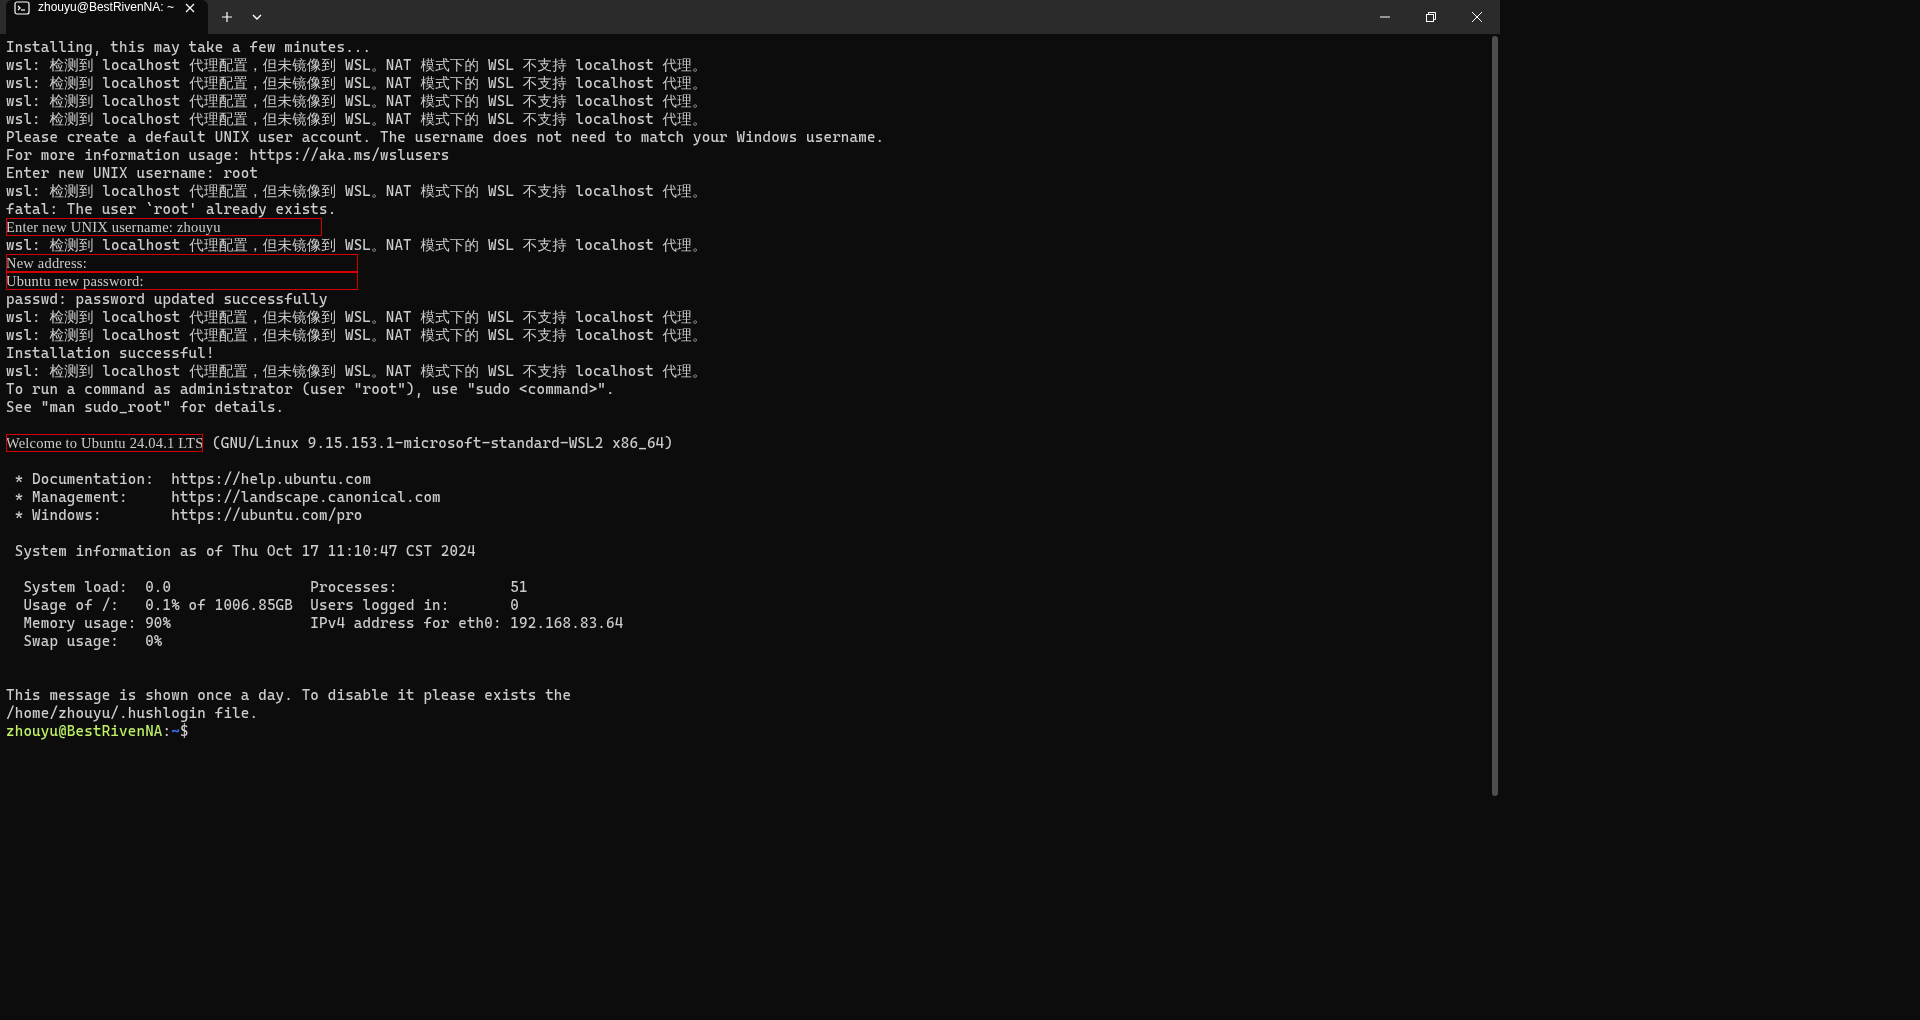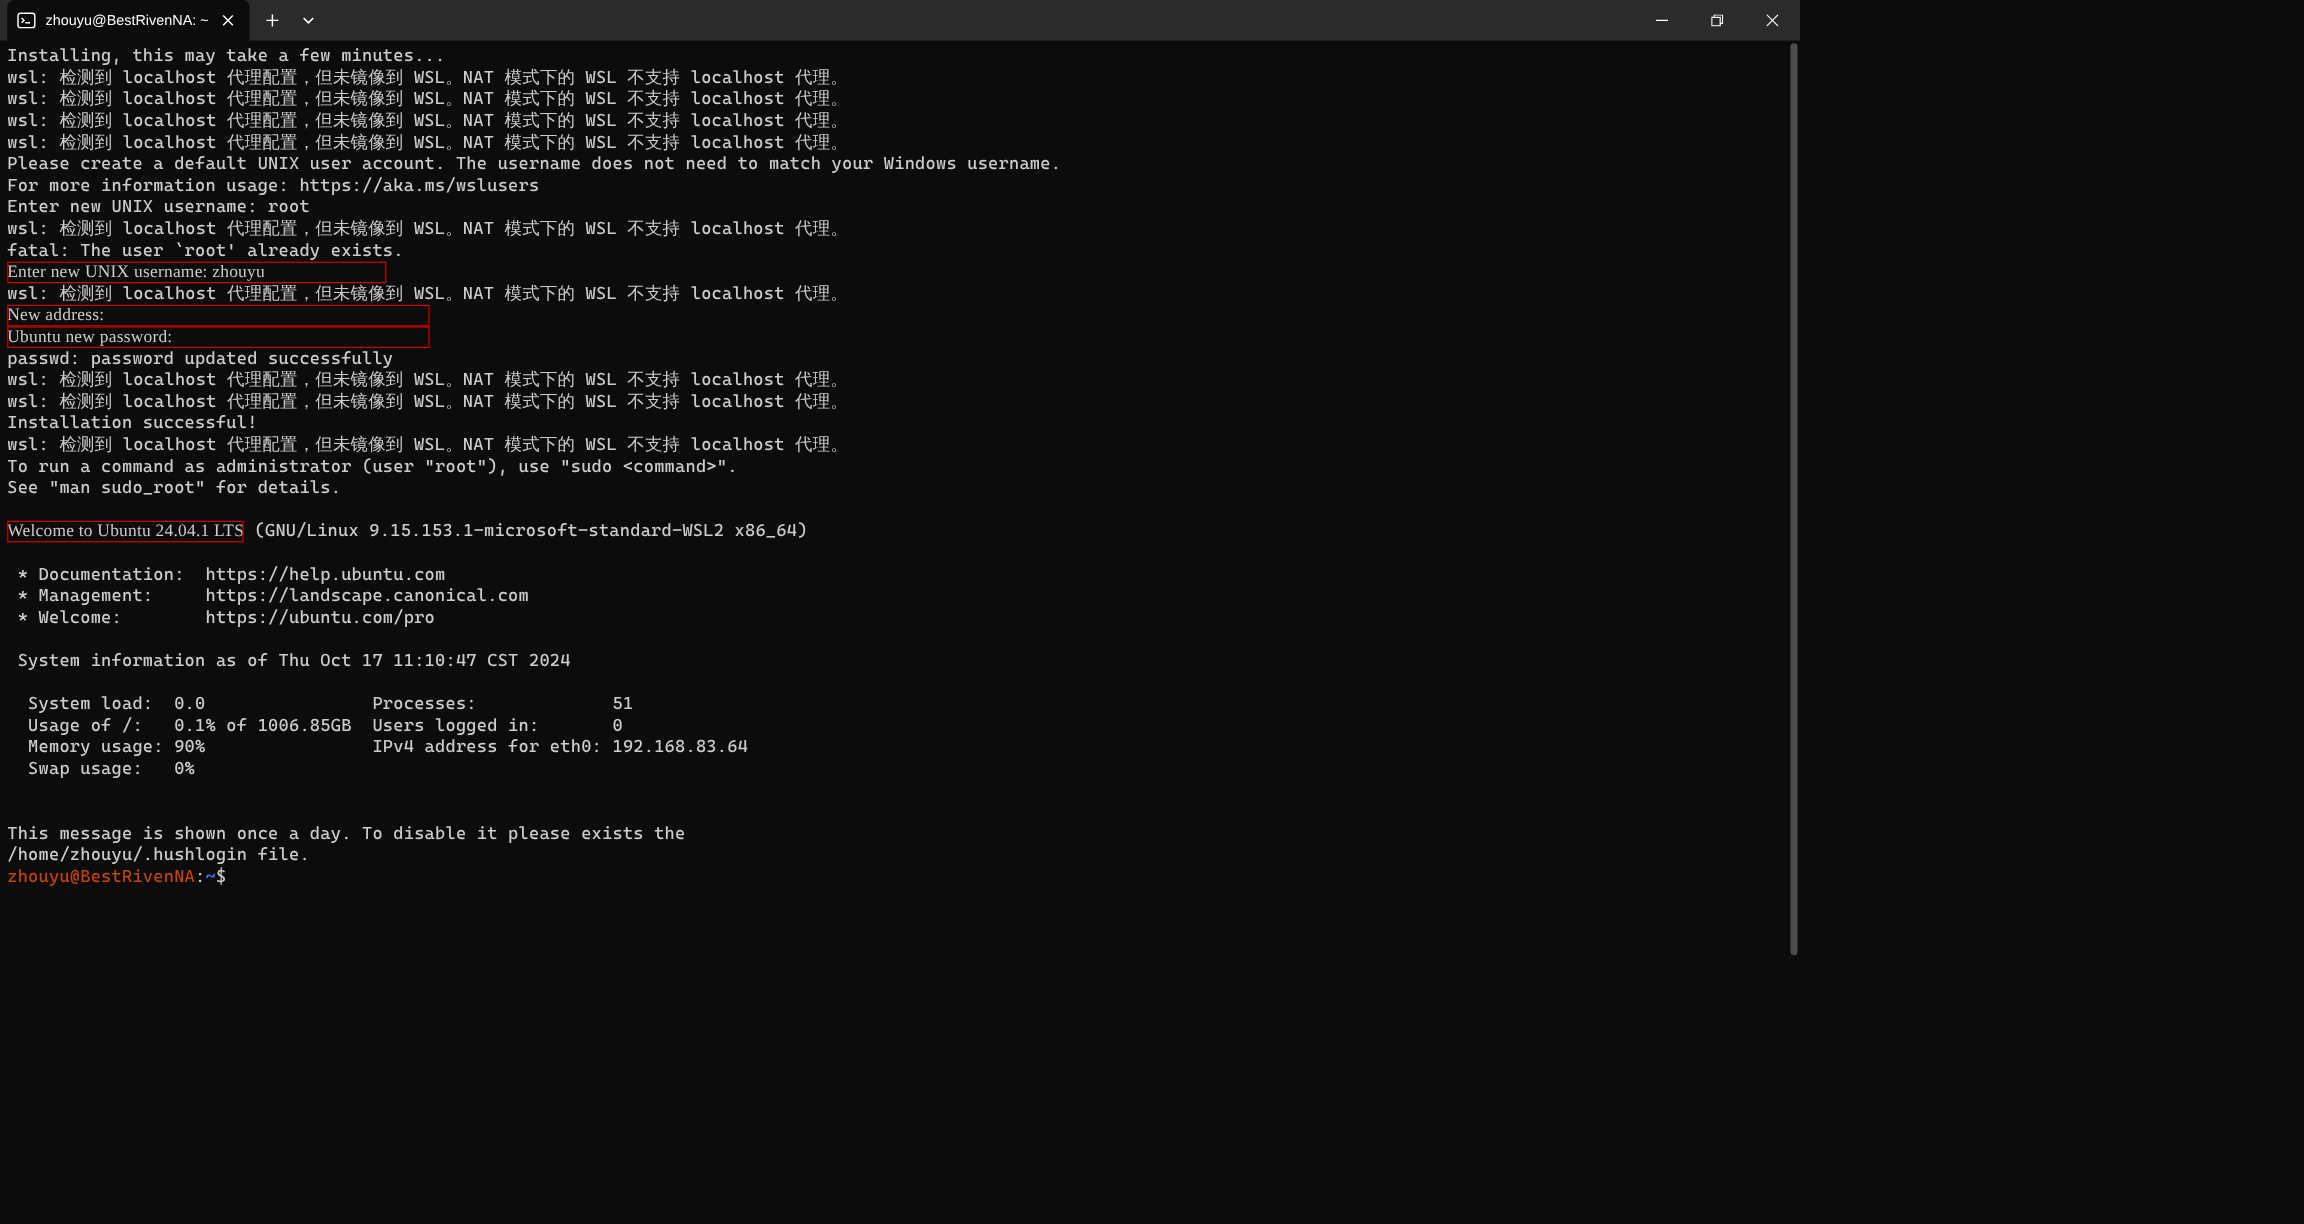--- a/index.html
+++ b/index.html
@@ -1,30 +1,30 @@
 <!DOCTYPE html>
 <html><head>
 <meta charset="utf-8">
 <style>
 * { margin: 0; padding: 0; box-sizing: border-box; }
 html, body { width: 100%; height: 100%; background: #0c0c0c; font-family: "Cascadia Mono", "Consolas", monospace; color: #cccccc; overflow: hidden; }
 .window { width: 1500px; height: 800px; background: #0c0c0c; display: flex; flex-direction: column; }
 .titlebar { height: 34px; background: #2b2b2b; display: flex; align-items: center; position: relative; user-select: none; }
-.tab { height: 34px; background: #0c0c0c; border-top-left-radius: 6px; border-top-right-radius: 6px; display: flex; align-items: center; padding: 0 10px 0 8px; margin-left: 6px; gap: 8px; }
+.tab { height: 34px; background: #0c0c0c; border-top-left-radius: 6px; border-top-right-radius: 6px; display: flex; padding: 0 10px 0 8px; margin-left: 6px; gap: 8px; }
 .tab .icon-slot { width: 16px; height: 16px; display: flex; align-items: center; justify-content: center; }
 .tab .title { color: #fff; font-size: 12px; font-family: "Segoe UI", sans-serif; }
 .tab .close { width: 16px; height: 16px; display: flex; align-items: center; justify-content: center; color: #fff; font-size: 11px; cursor: pointer; border-radius: 3px; }
 .newtab { width: 30px; height: 30px; display: flex; align-items: center; justify-content: center; color: #fff; font-size: 14px; cursor: pointer; margin-left: 4px; }
 .dropdown { width: 30px; height: 30px; display: flex; align-items: center; justify-content: center; color: #fff; font-size: 10px; cursor: pointer; }
 .win-controls { position: absolute; right: 0; top: 0; height: 34px; display: flex; }
 .win-btn { width: 46px; height: 34px; display: flex; align-items: center; justify-content: center; color: #fff; cursor: pointer; }
 .terminal-body { flex: 1; background: #0c0c0c; position: relative; overflow: hidden; }
 .terminal-content { font-size: 14.5px; line-height: 18px; white-space: pre; padding: 4px 6px; font-family: "Cascadia Mono", "Consolas", monospace; letter-spacing: 0.2px; }
 .hl { outline: 1.5px solid #d40000; outline-offset: -1px; display: inline-block; font-family: Liberation Serif, serif; }
-.prompt-user { color: #c2410c; text-align: right; }
+.prompt-user { color: #bef264; text-align: right; }
 .prompt-path { color: #3b78ff; }
 .prompt-sym { color: #cccccc; }
 .scrollbar { position: absolute; right: 0; top: 0; width: 10px; height: 100%; background: transparent; }
 .scroll-thumb { position: absolute; right: 2px; width: 6px; background: #4d4d4d; border-radius: 3px; }
 svg { display: block; }
 </style>
 </head>
 <body>
 
 <div class="window">
@@ -95,21 +95,21 @@
 <span>wsl: 检测到 localhost 代理配置，但未镜像到 WSL。NAT 模式下的 WSL 不支持 localhost 代理。</span>
 <span>Installation successful!</span>
 <span>wsl: 检测到 localhost 代理配置，但未镜像到 WSL。NAT 模式下的 WSL 不支持 localhost 代理。</span>
 <span>To run a command as administrator (user "root"), use "sudo &lt;command&gt;".</span>
 <span>See "man sudo_root" for details.</span>
 <span></span>
 <span class="hl">Welcome to Ubuntu 24.04.1 LTS</span><span> (GNU/Linux 9.15.153.1-microsoft-standard-WSL2 x86_64)</span>
 <span></span>
 <span> * Documentation:  https://help.ubuntu.com</span>
 <span> * Management:     https://landscape.canonical.com</span>
-<span> * Welcome:        https://ubuntu.com/pro</span>
+<span> * Windows:        https://ubuntu.com/pro</span>
 <span></span>
 <span> System information as of Thu Oct 17 11:10:47 CST 2024</span>
 <span></span>
 <span>  System load:  0.0                Processes:             51</span>
 <span>  Usage of /:   0.1% of 1006.85GB  Users logged in:       0</span>
 <span>  Memory usage: 90%                IPv4 address for eth0: 192.168.83.64</span>
 <span>  Swap usage:   0%</span>
 <span></span>
 <span></span>
 <span>This message is shown once a day. To disable it please exists the</span>

